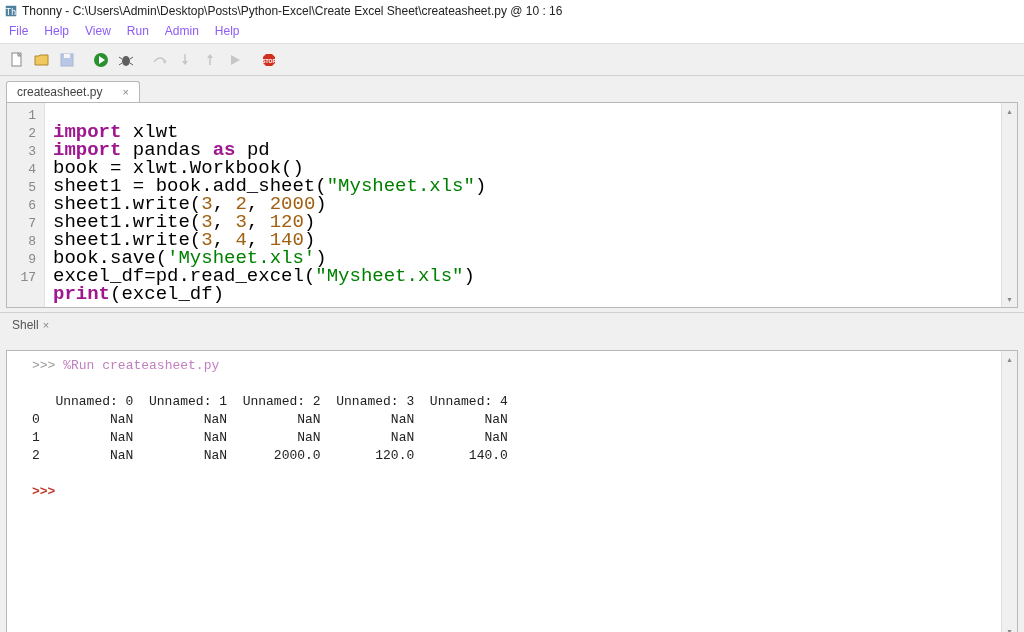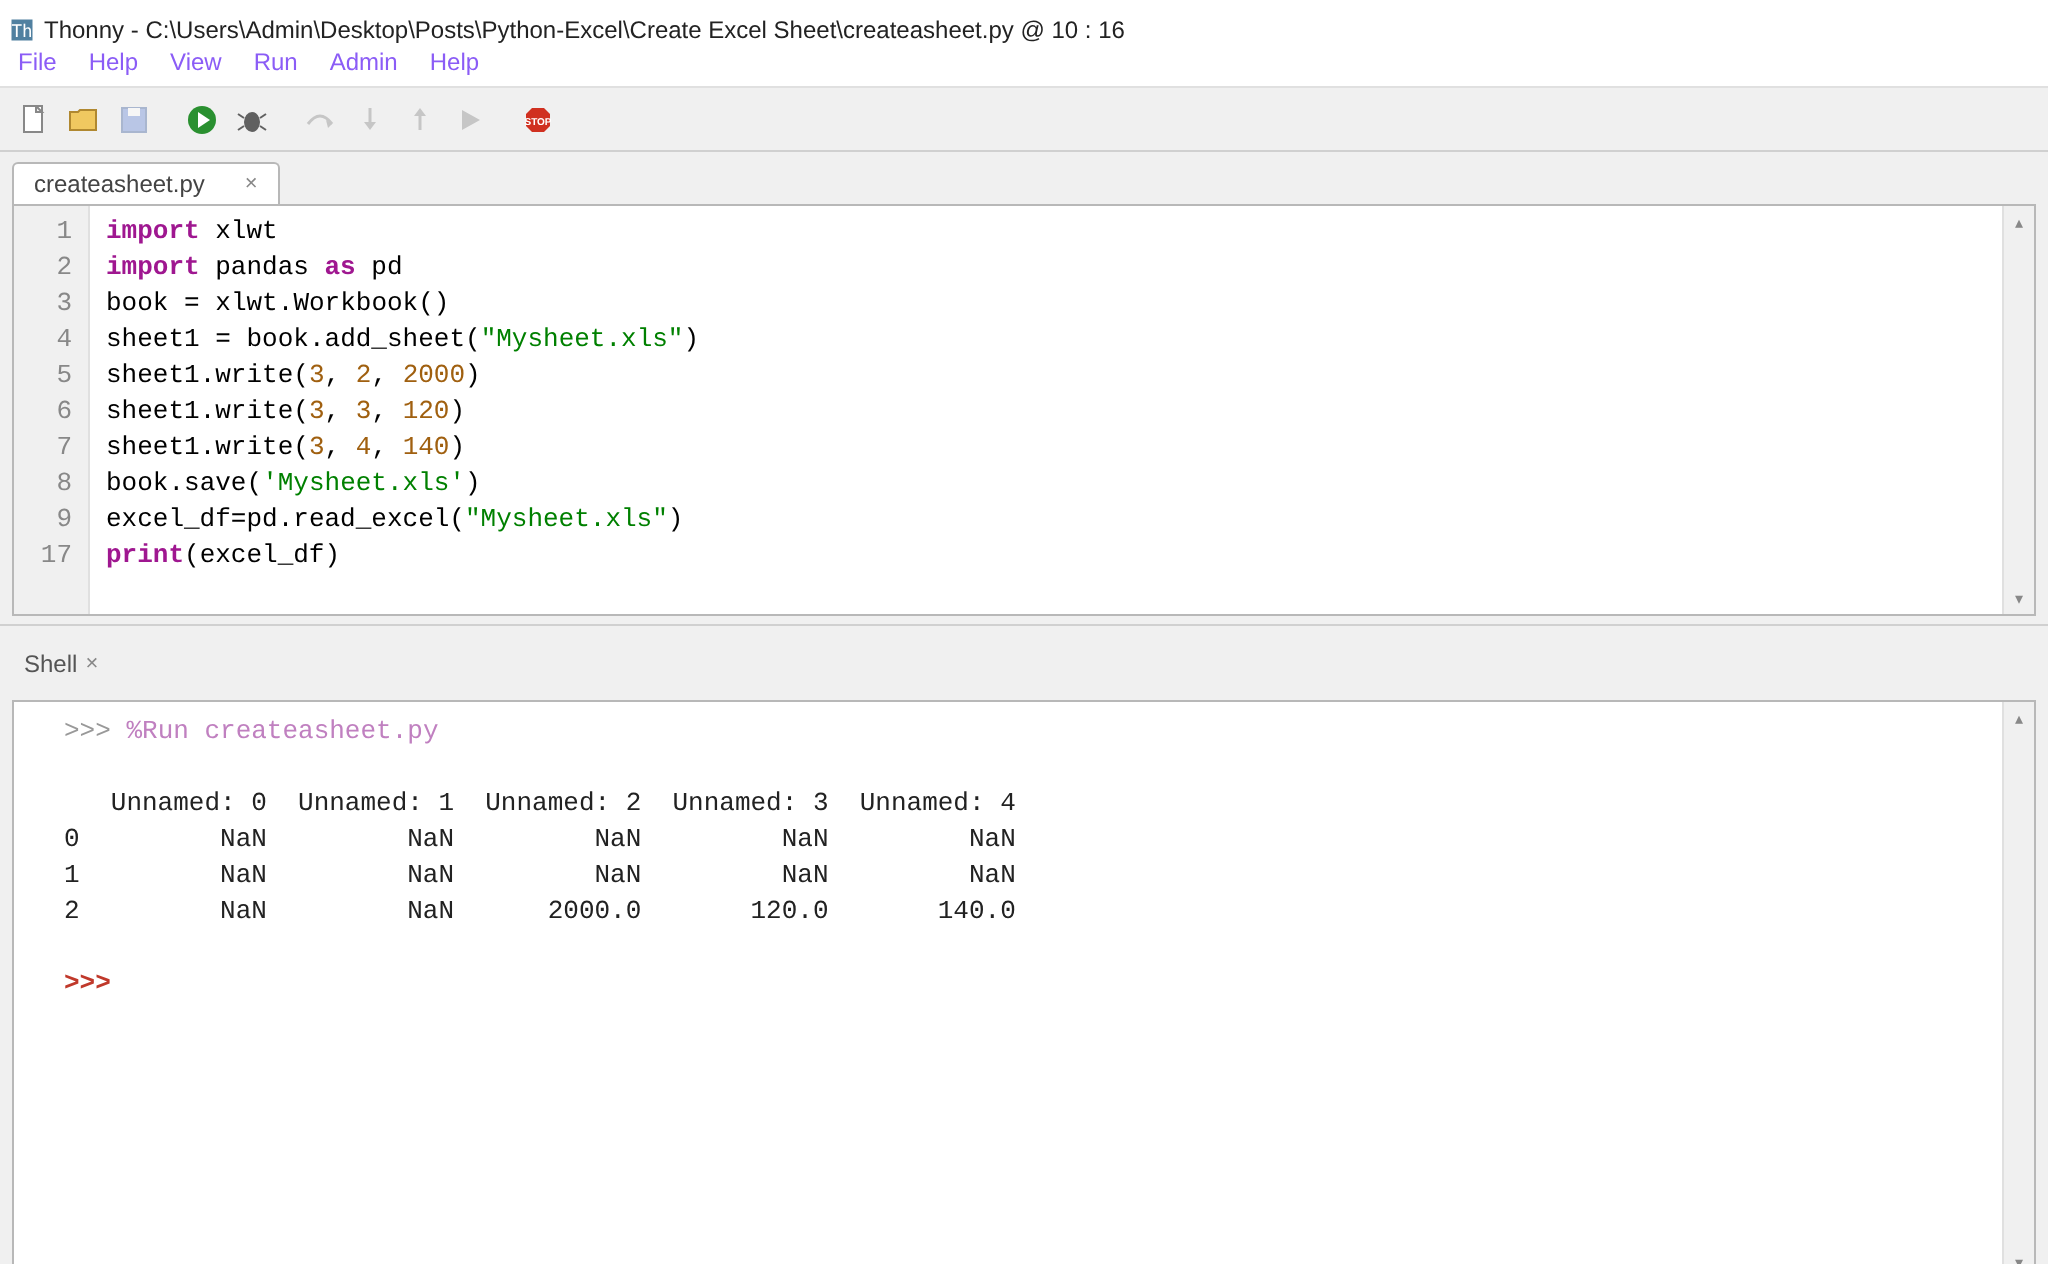--- a/index.html
+++ b/index.html
@@ -12,21 +12,21 @@
       font-size: 13px;
       background: #f0f0f0;
       width: 1024px;
       height: 632px;
       overflow: hidden;
     }
     .titlebar {
       height: 22px;
       background: #fff;
       display: flex;
-      align-items: flex-end;
+      align-items: center;
       padding: 0 4px;
       font-size: 12px;
       color: #222;
     }
     .titlebar-icon {
       width: 14px;
       height: 14px;
       margin-right: 4px;
     }
     .menubar {
@@ -112,22 +112,22 @@
       border-right: 1px solid #e0e0e0;
     }
     .gutter-line {
       padding-right: 8px;
       height: 18px;
       line-height: 18px;
     }
     .code-area {
       flex: 1;
       font-family: "Consolas", "Courier New", monospace;
-      font-size: 13px;
-      padding: 4px 8px;
+      font-size: 19px;
+      padding: 20px 8px;
       white-space: pre;
       line-height: 18px;
       color: #000;
     }
     .tok-kw { color: #9f1790; font-weight: bold; }
     .tok-id { color: #000; }
     .tok-str { color: #008000; }
     .tok-num { color: #a06010; }
     .tok-op { color: #000; }
     .editor-scroll {
@@ -145,22 +145,22 @@
       justify-content: center;
       font-size: 8px;
       color: #888;
     }
     .scroll-arrow.up { top: 0; }
     .scroll-arrow.down { bottom: 0; }
     .shell-header {
       height: 38px;
       background: #f0f0f0;
       display: flex;
-      align-items: center;
-      padding: 14px 6px;
+      align-items: flex-start;
+      padding: 3px 6px;
       font-size: 12px;
       color: #555;
       border-top: 1px solid #d0d0d0;
       margin-top: 4px;
     }
     .shell-tab {
       padding: 2px 6px;
       display: flex;
       align-items: center;
       gap: 4px;

